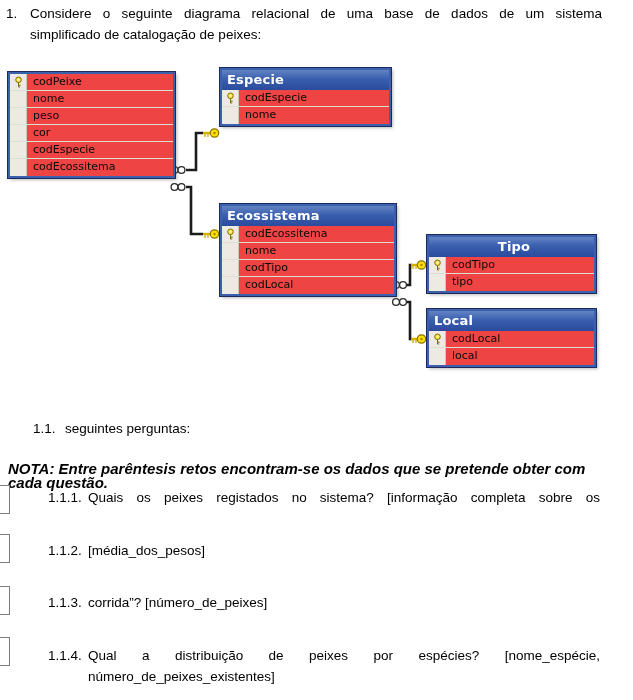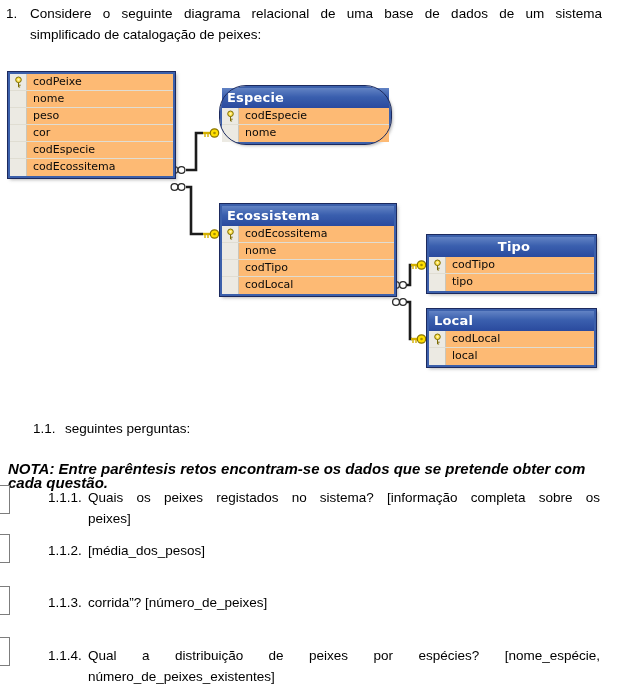--- a/index.html
+++ b/index.html
@@ -11,21 +11,21 @@
   .num{font-size:13.5px;line-height:21px;}
   .nota{font-size:15px;font-weight:bold;font-style:italic;line-height:14px;}
 
   
   .dtable{position:absolute;background:#fdfdfd;border:2px solid #3c60ab;
           outline:1px solid #1c2a5e;box-shadow:2px 2px 3px rgba(120,120,120,.5);
           font-family:"DejaVu Sans",sans-serif;}
   .thead{height:20px;line-height:20px;padding-left:5px;color:#fff;
          font-size:13px;font-weight:bold;letter-spacing:.2px;
          background:linear-gradient(180deg,#6283c4 0%,#3a5fae 45%,#2a4a9e 100%);}
-  .trow{display:flex;height:17px;box-sizing:border-box;border-bottom:1px solid #e0ddd2;background:#fdba74;}
+  .trow{display:flex;height:17px;box-sizing:border-box;border-bottom:1px solid #e0ddd2;background:#ef4444;}
   .trow:last-child{border-bottom:none;}
   .sel{width:17px;box-sizing:border-box;background:#eceae3;border-right:1px solid #cac6ba;
        display:flex;align-items:center;justify-content:center;}
   .fname{font-size:11px;line-height:16px;padding-left:6px;color:#0a0a0a;white-space:nowrap;}
 
   
   .edgebox{position:absolute;left:-3px;width:11px;height:27px;border:1px solid #7d7d7d;background:#fff;}
 
   svg{display:block;}
 </style>
@@ -127,21 +127,21 @@
       <div class="trow">
           <div class="sel"></div>
           <div class="fname">codEspecie</div>
         </div>
       <div class="trow">
           <div class="sel"></div>
           <div class="fname">codEcossitema</div>
         </div>
     </div>
 
-    <div class="dtable" style="left:220px;top:86px;width:167px;border-radius:26px;">
+    <div class="dtable" style="left:220px;top:68px;width:167px;">
       <div class="thead">Especie</div>
       <div class="trow">
         <div class="sel">
             <svg width="9" height="13" viewBox="0 0 10 14">
               <circle cx="5" cy="4" r="3.1" fill="#ffe34d" stroke="#7a6a00" stroke-width="1.1"></circle>
               <circle cx="5" cy="4" r="1.1" fill="#fff8c0"></circle>
               <path d="M5 7 V12 M5 10 h2.4 M5 12 h1.8" stroke="#7a6a00" stroke-width="1.1" fill="none"></path>
             </svg>
           </div>
         <div class="fname">codEspecie</div>
@@ -224,21 +224,20 @@
   <div class="abs nota" style="left:8px;top:462px;width:610px;">NOTA: Entre parêntesis retos encontram-se os dados que se pretende obter com cada questão.</div>
 
   <div class="edgebox" style="top:485px;"></div>
   <div class="edgebox" style="top:534px;"></div>
   <div class="edgebox" style="top:586px;"></div>
   <div class="edgebox" style="top:637px;"></div>
 
   <div class="abs num" style="left:48px;top:487px;">1.1.1.</div>
   <div class="abs" style="left:88px;top:487px;width:512px;">
     <div class="doctext stretch">Quais os peixes registados no sistema? [informação completa sobre os</div>
-    <div class="doctext">peixes]</div>
   </div>
 
   <div class="abs num" style="left:48px;top:540px;">1.1.2.</div>
   <div class="abs" style="left:88px;top:540px;width:512px;">
     <div class="doctext">[média_dos_pesos]</div>
   </div>
 
   <div class="abs num" style="left:48px;top:592px;">1.1.3.</div>
   <div class="abs" style="left:88px;top:592px;width:512px;">
     <div class="doctext">corrida”? [número_de_peixes]</div>

